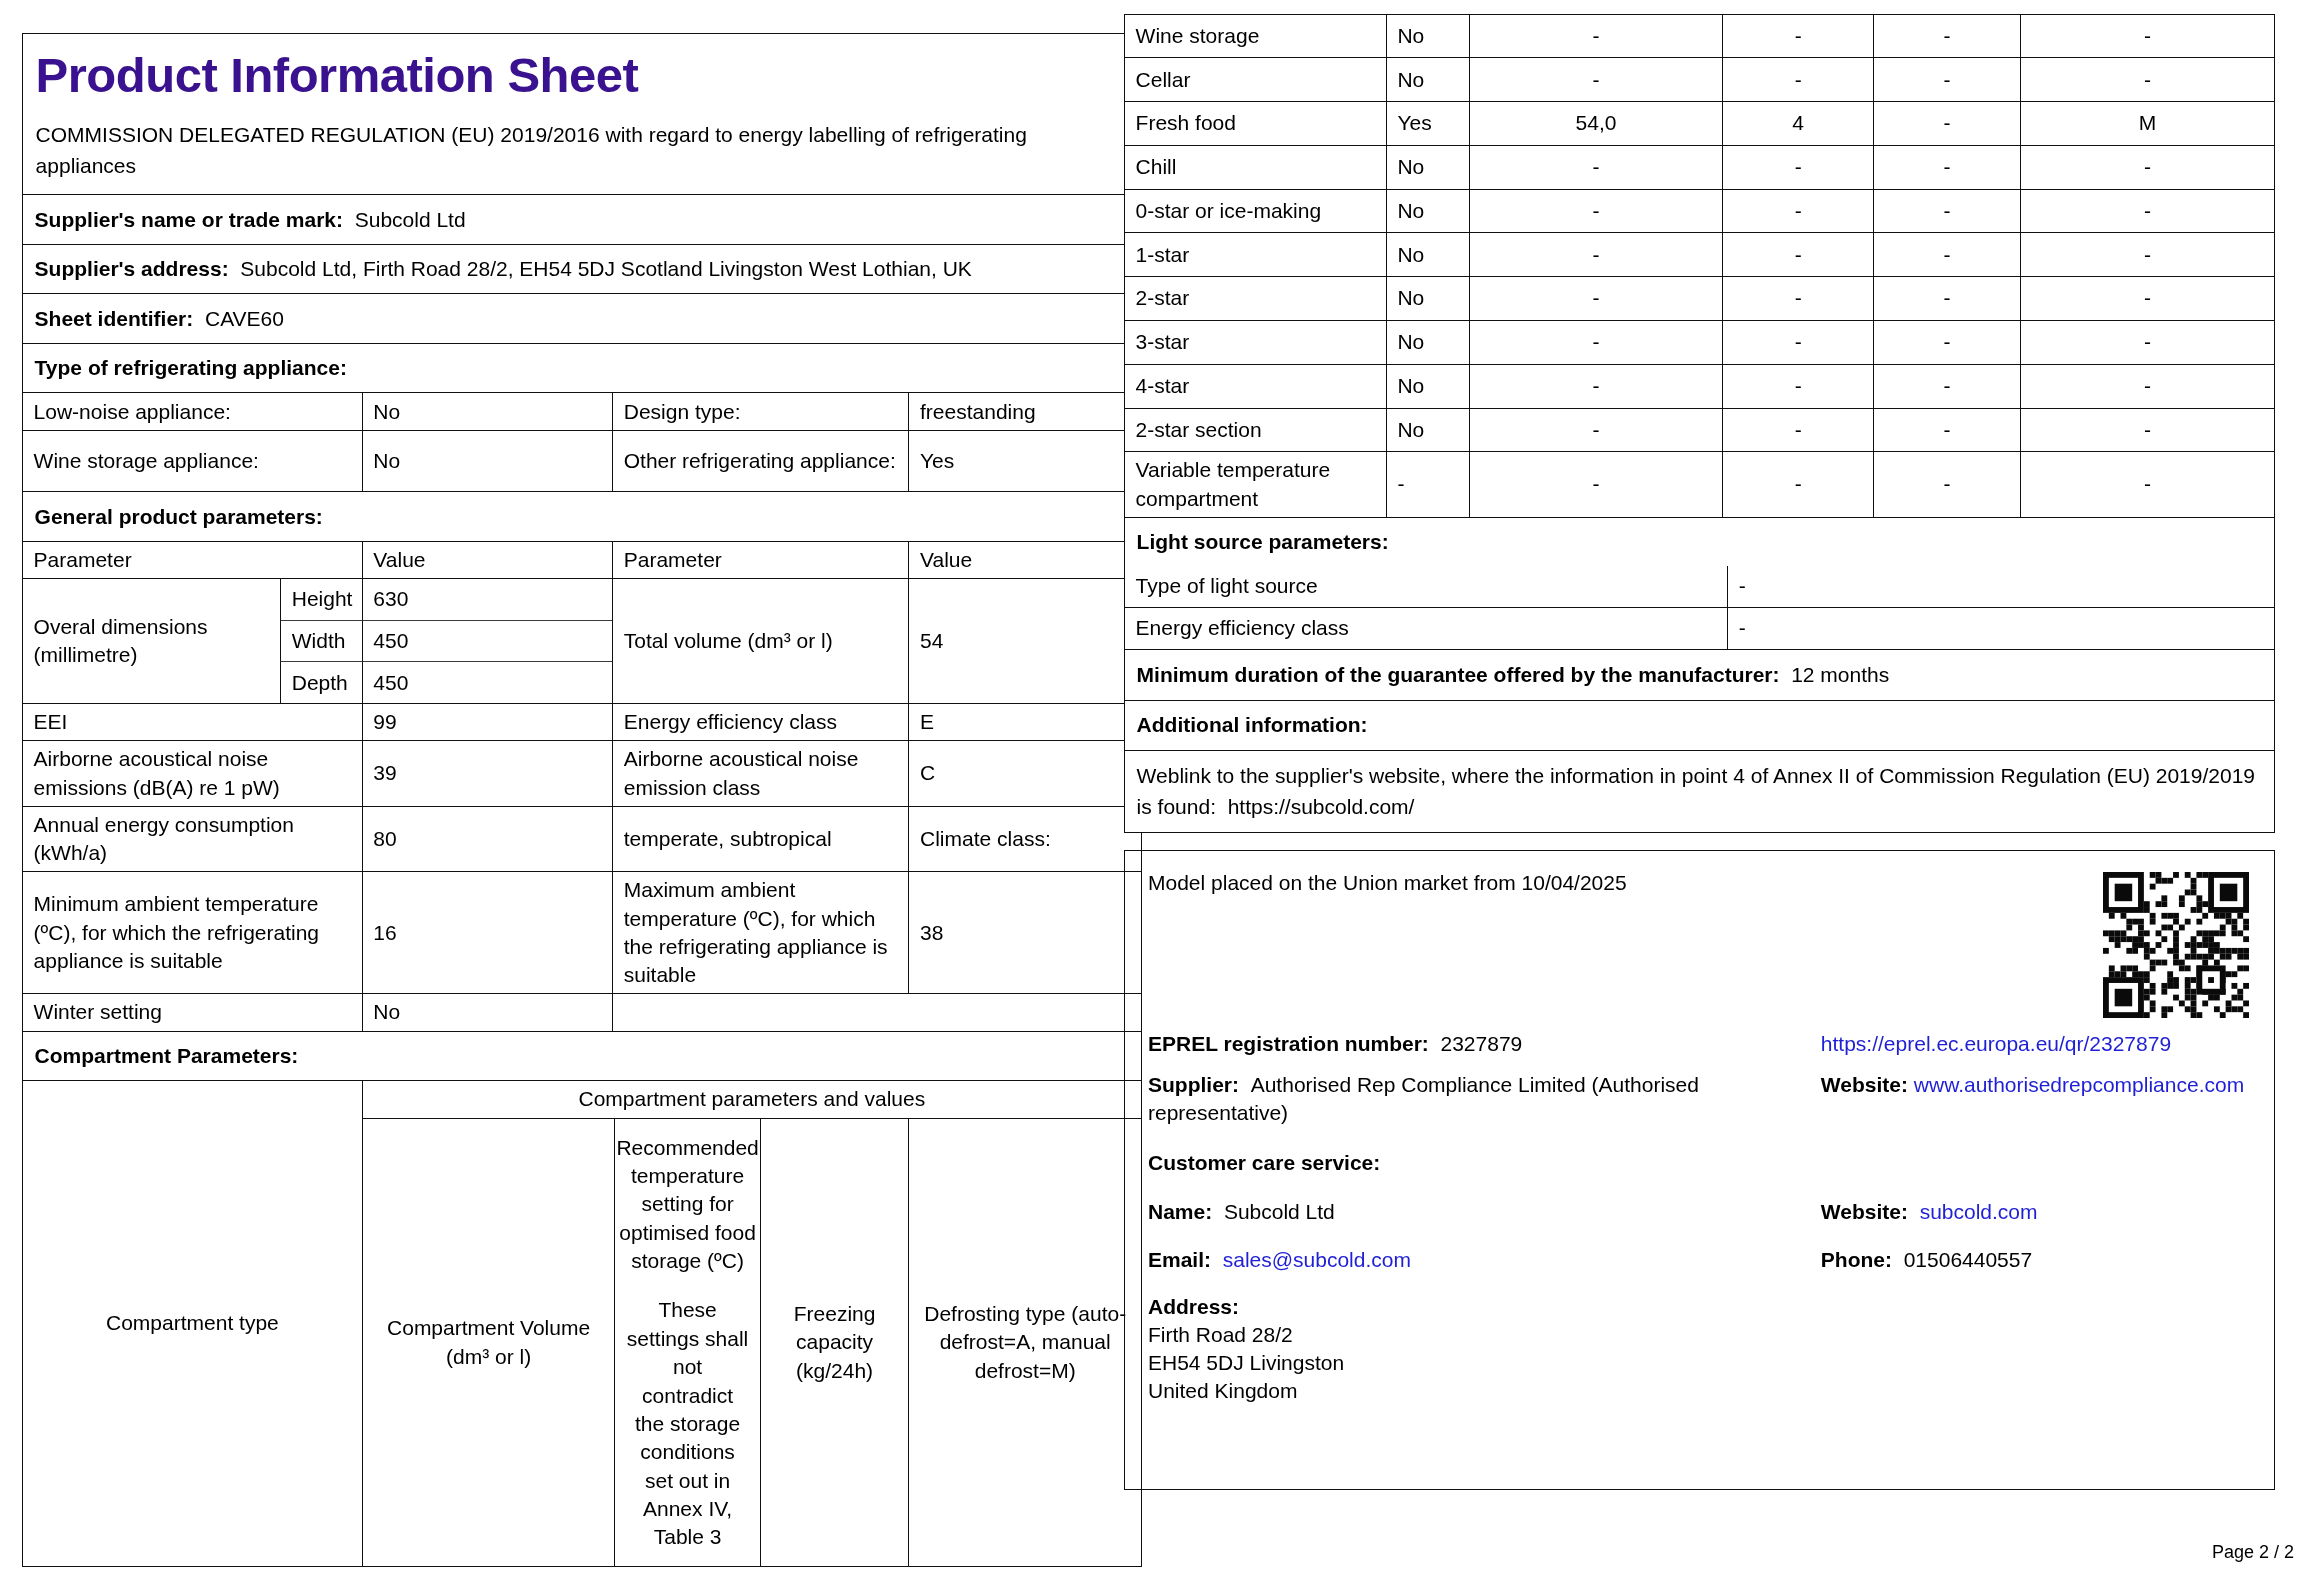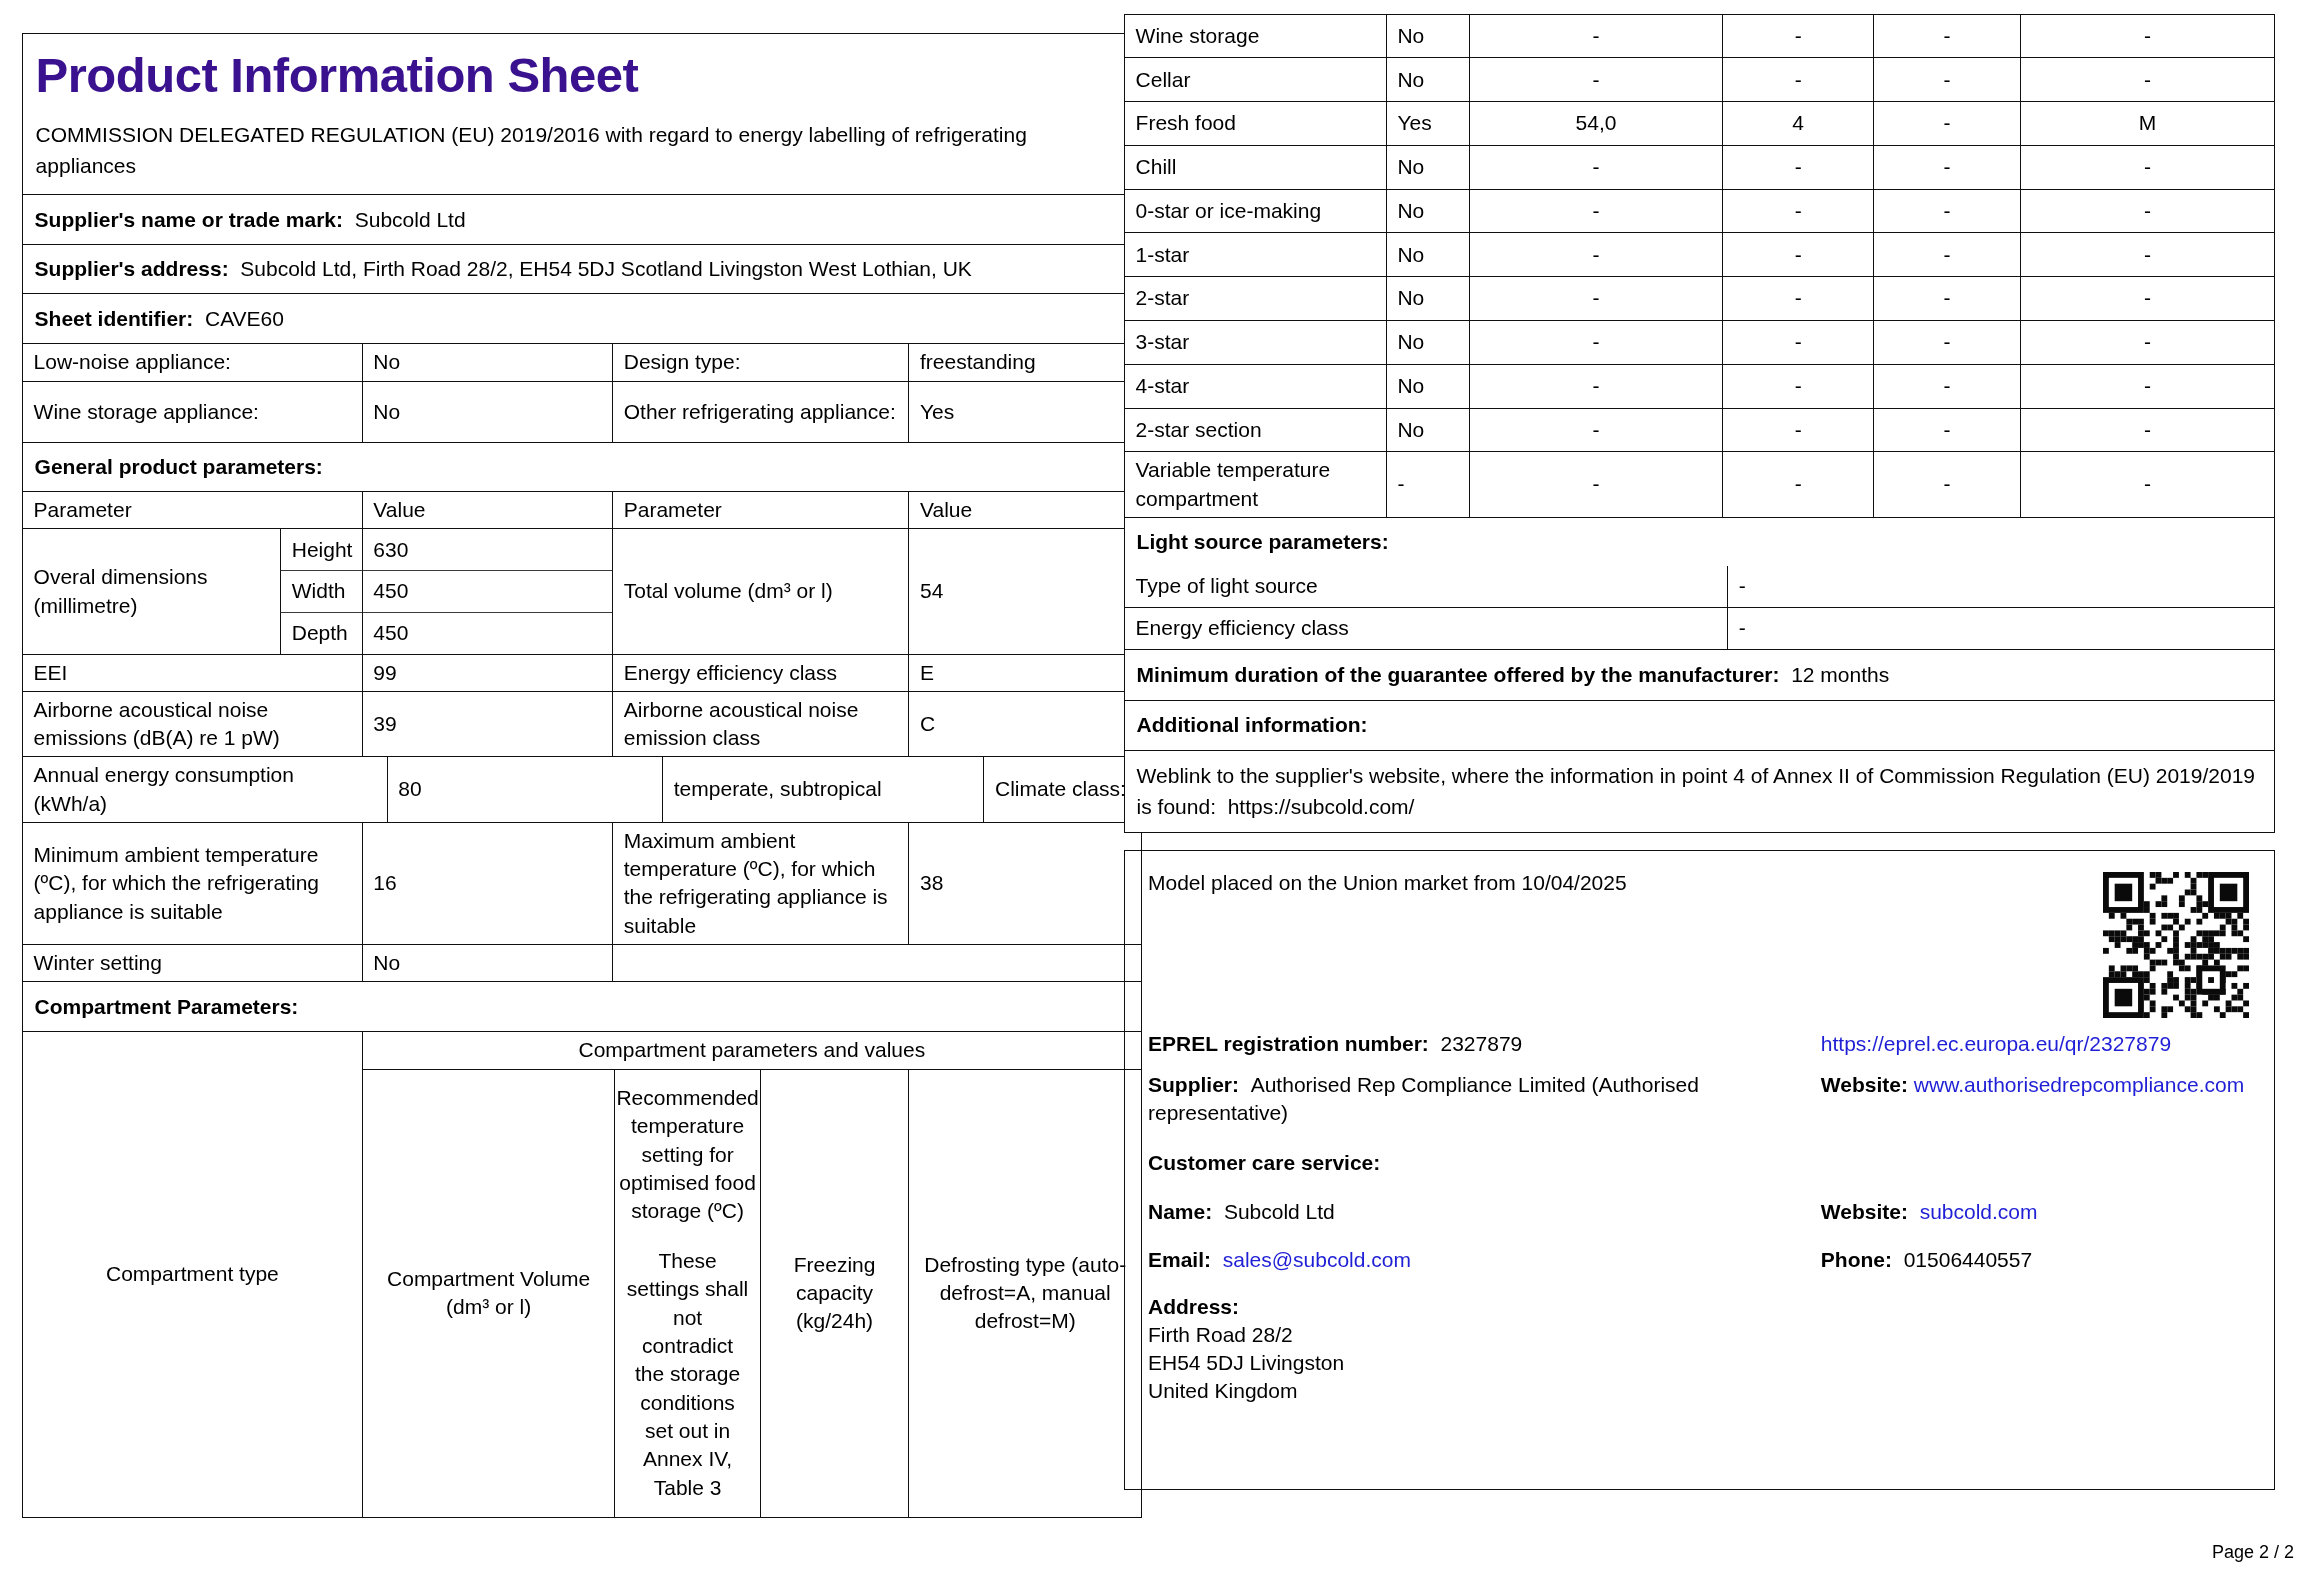--- a/index.html
+++ b/index.html
@@ -24,21 +24,21 @@
   
   .g{display:grid;}
   .g > div{display:flex;align-items:center;padding:3.9px 10.6px;line-height:1.35;}
   .g > div:nth-child(n+2){border-left:1.4px solid #101010;}
   .g4{grid-template-columns:30.3% 22.4% 26.5% 20.8%;}
   .r-lownoise{min-height:37px;}
   .r-wine{min-height:60px;}
   .r-paramhdr{min-height:35px;}
   .r-eei{min-height:35px;}
   .r-noise{min-height:58px;}
-  .r-energy{min-height:63px;gap:25px;}
+  .r-energy{min-height:63px;}
   .r-ambient{min-height:104px;}
   .r-winter{min-height:36px;}
   
   .gdims{grid-template-columns:23.0% 7.3% 22.4% 26.5% 20.8%;}
   .gdims > div{min-height:33px;}
   .gdims .name{grid-area:1/1/4/2;border-left:none;}
   .gdims .sub{border-top:1.4px solid #3a3a3a;}
   .gdims .tv{grid-area:1/4/4/5;}
   .gdims .tvv{grid-area:1/5/4/6;}
   
@@ -85,20 +85,23 @@
     </div>
 
     <div class="sec lrow">
       <span class="b">Supplier's address:</span>&nbsp;&nbsp;<span>Subcold Ltd, Firth Road 28/2, EH54 5DJ Scotland Livingston West Lothian, UK</span>
     </div>
 
     <div class="sec lrow">
       <span class="b">Sheet identifier:</span>&nbsp;&nbsp;<span>CAVE60</span>
     </div>
 
+    <div class="sec lrow">
+      <span class="b">Type of refrigerating appliance:</span>
+    </div>
 
     <div class="sec g g4 r-lownoise">
       <div>Low-noise appliance:</div>
       <div>No</div>
       <div>Design type:</div>
       <div>freestanding</div>
     </div>
 
     <div class="sec g g4 r-wine">
       <div>Wine storage appliance:</div>

